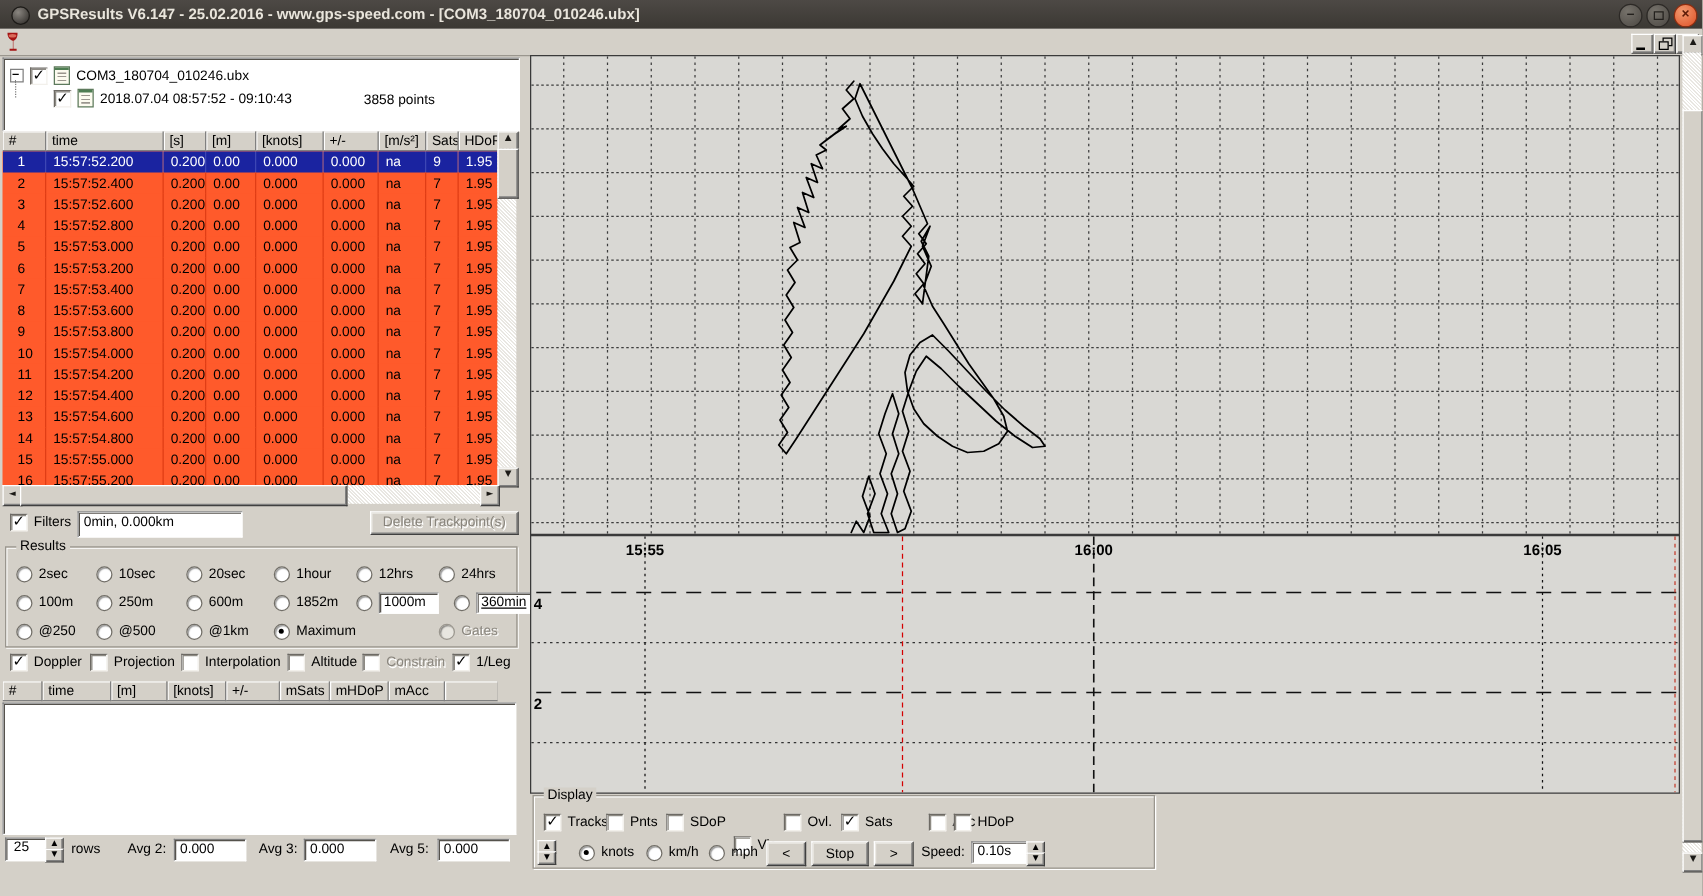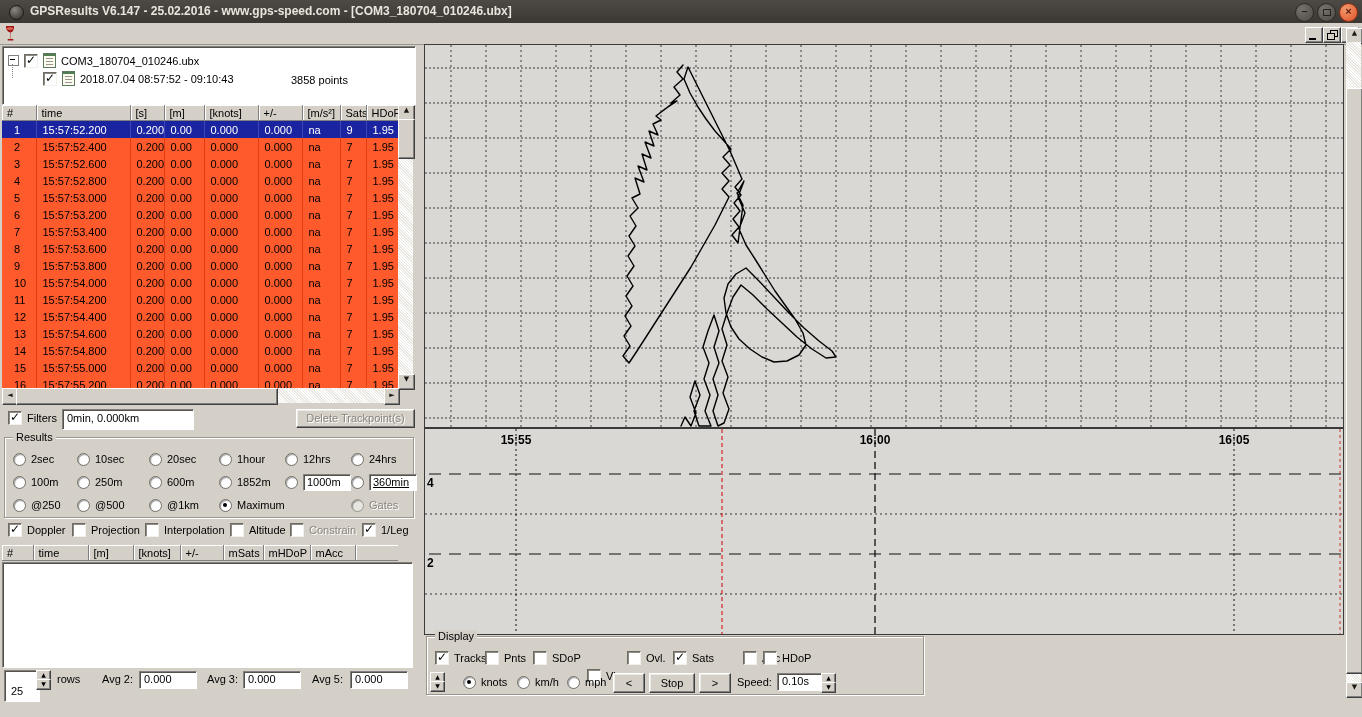--- a/index.html
+++ b/index.html
@@ -420,21 +420,21 @@
           <span class="lbl">600m</span>
         </span>
         <span class="ctl" style="left: 214px; top: 37px;">
           <span class="rad"></span>
           <span class="lbl">1852m</span>
         </span>
         <span class="ctl" style="left: 280px; top: 37px;">
           <span class="rad"></span>
           <span class="mini-input" style="width: 40px;">1000m</span>
         </span>
-        <span class="ctl" style="left: 346px; top: 37px; text-decoration: underline;">
+        <span class="ctl" style="left: 358px; top: 37px; text-decoration: underline;">
           <span class="rad"></span>
           <span class="mini-input" style="width: 40px;">360min</span>
         </span>
         <span class="ctl" style="left: 8px; top: 60px;">
           <span class="rad"></span>
           <span class="lbl">@250</span>
         </span>
         <span class="ctl" style="left: 72px; top: 60px;">
           <span class="rad"></span>
           <span class="lbl">@500</span>
@@ -504,21 +504,21 @@
             <th>mSats</th>
             <th>mHDoP</th>
             <th>mAcc</th>
             <th></th>
           </tr>
         </thead>
       </table>
   </div>
   <div class="abs sunken white" style="left:2px;top:562px;width:409px;height:104px;"></div>
 
-  <div class="abs sunken white" style="left:4px;top:670px;width:28px;height:16px;padding:14px 0 0 6px;">25</div>
+  <div class="abs sunken white" style="left:4px;top:670px;width:28px;height:16px;padding:1px 0 0 6px;">25</div>
   <div class="abs spinbtn" style="left:36px;top:670px;width:13px;height:9px;">▲</div>
   <div class="abs spinbtn" style="left:36px;top:679px;width:13px;height:9px;">▼</div>
   <div class="abs" style="left:57px;top:673px;">rows</div>
   <div class="abs" style="left:102px;top:673px;">Avg 2:</div>
   <div class="abs sunken white" style="left:139px;top:671px;width:52px;height:15px;padding:1px 0 0 4px;">0.000</div>
   <div class="abs" style="left:207px;top:673px;">Avg 3:</div>
   <div class="abs sunken white" style="left:243px;top:671px;width:52px;height:15px;padding:1px 0 0 4px;">0.000</div>
   <div class="abs" style="left:312px;top:673px;">Avg 5:</div>
   <div class="abs sunken white" style="left:350px;top:671px;width:52px;height:15px;padding:1px 0 0 4px;">0.000</div>
 

